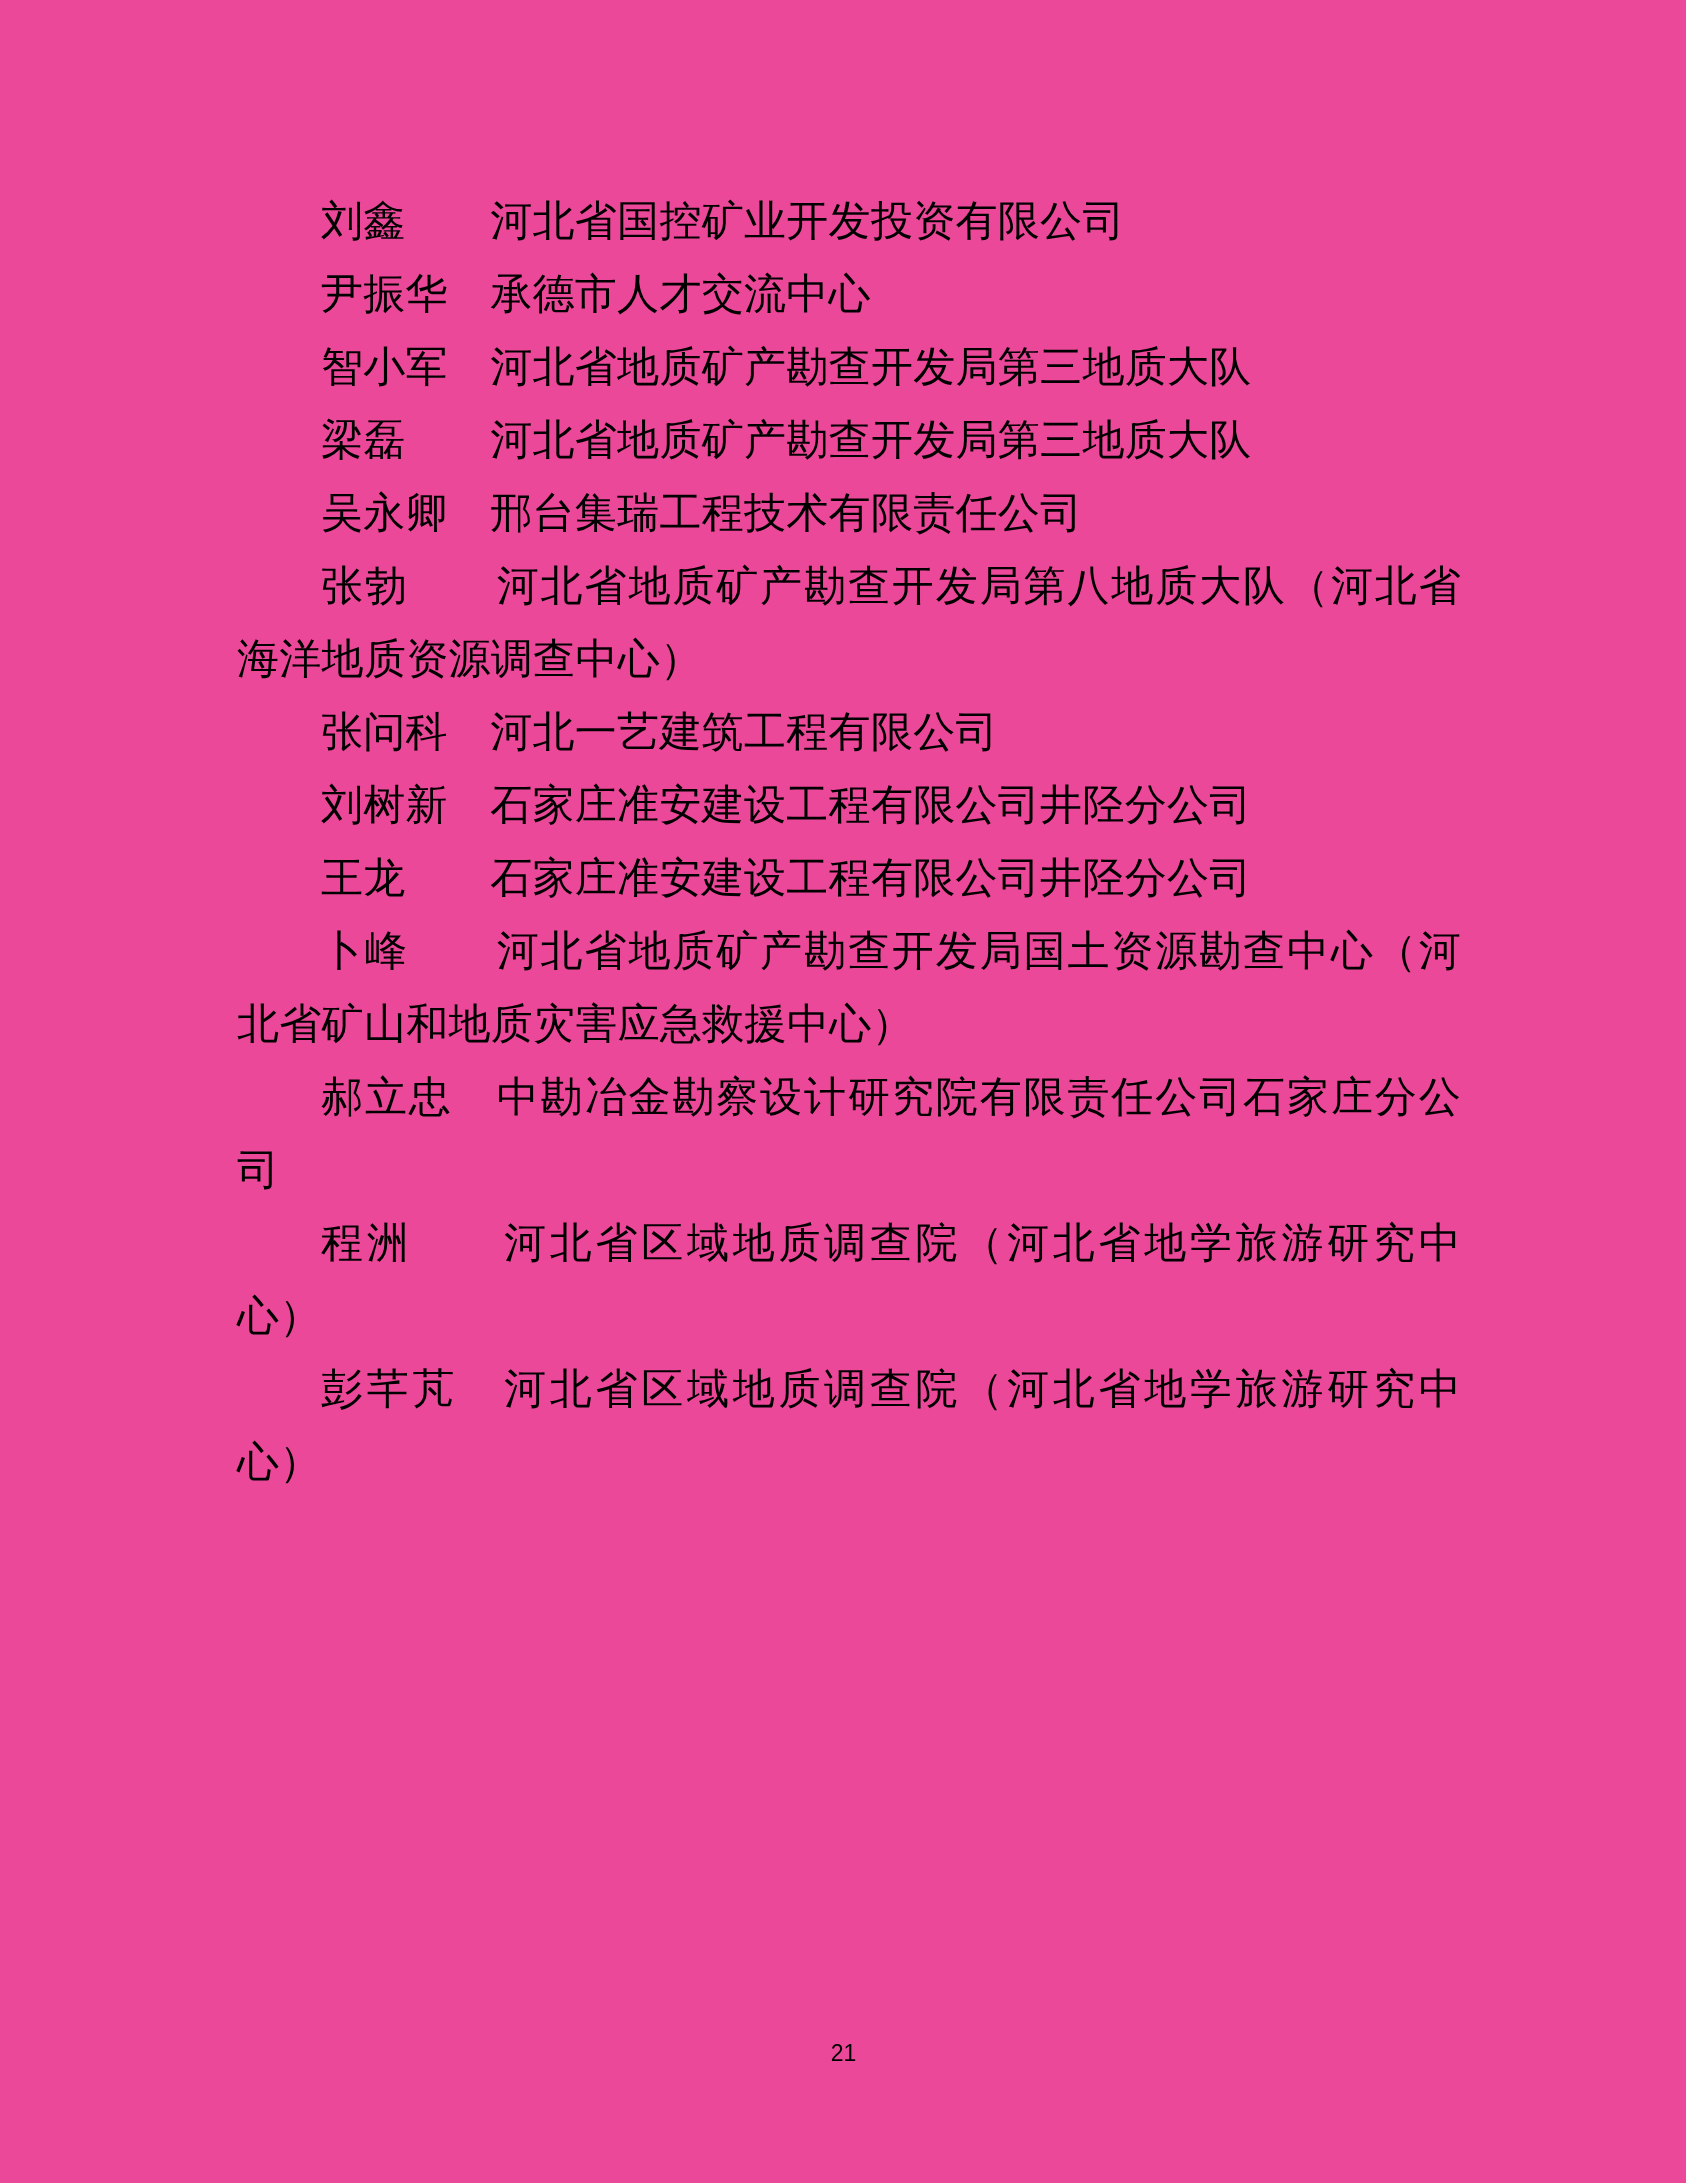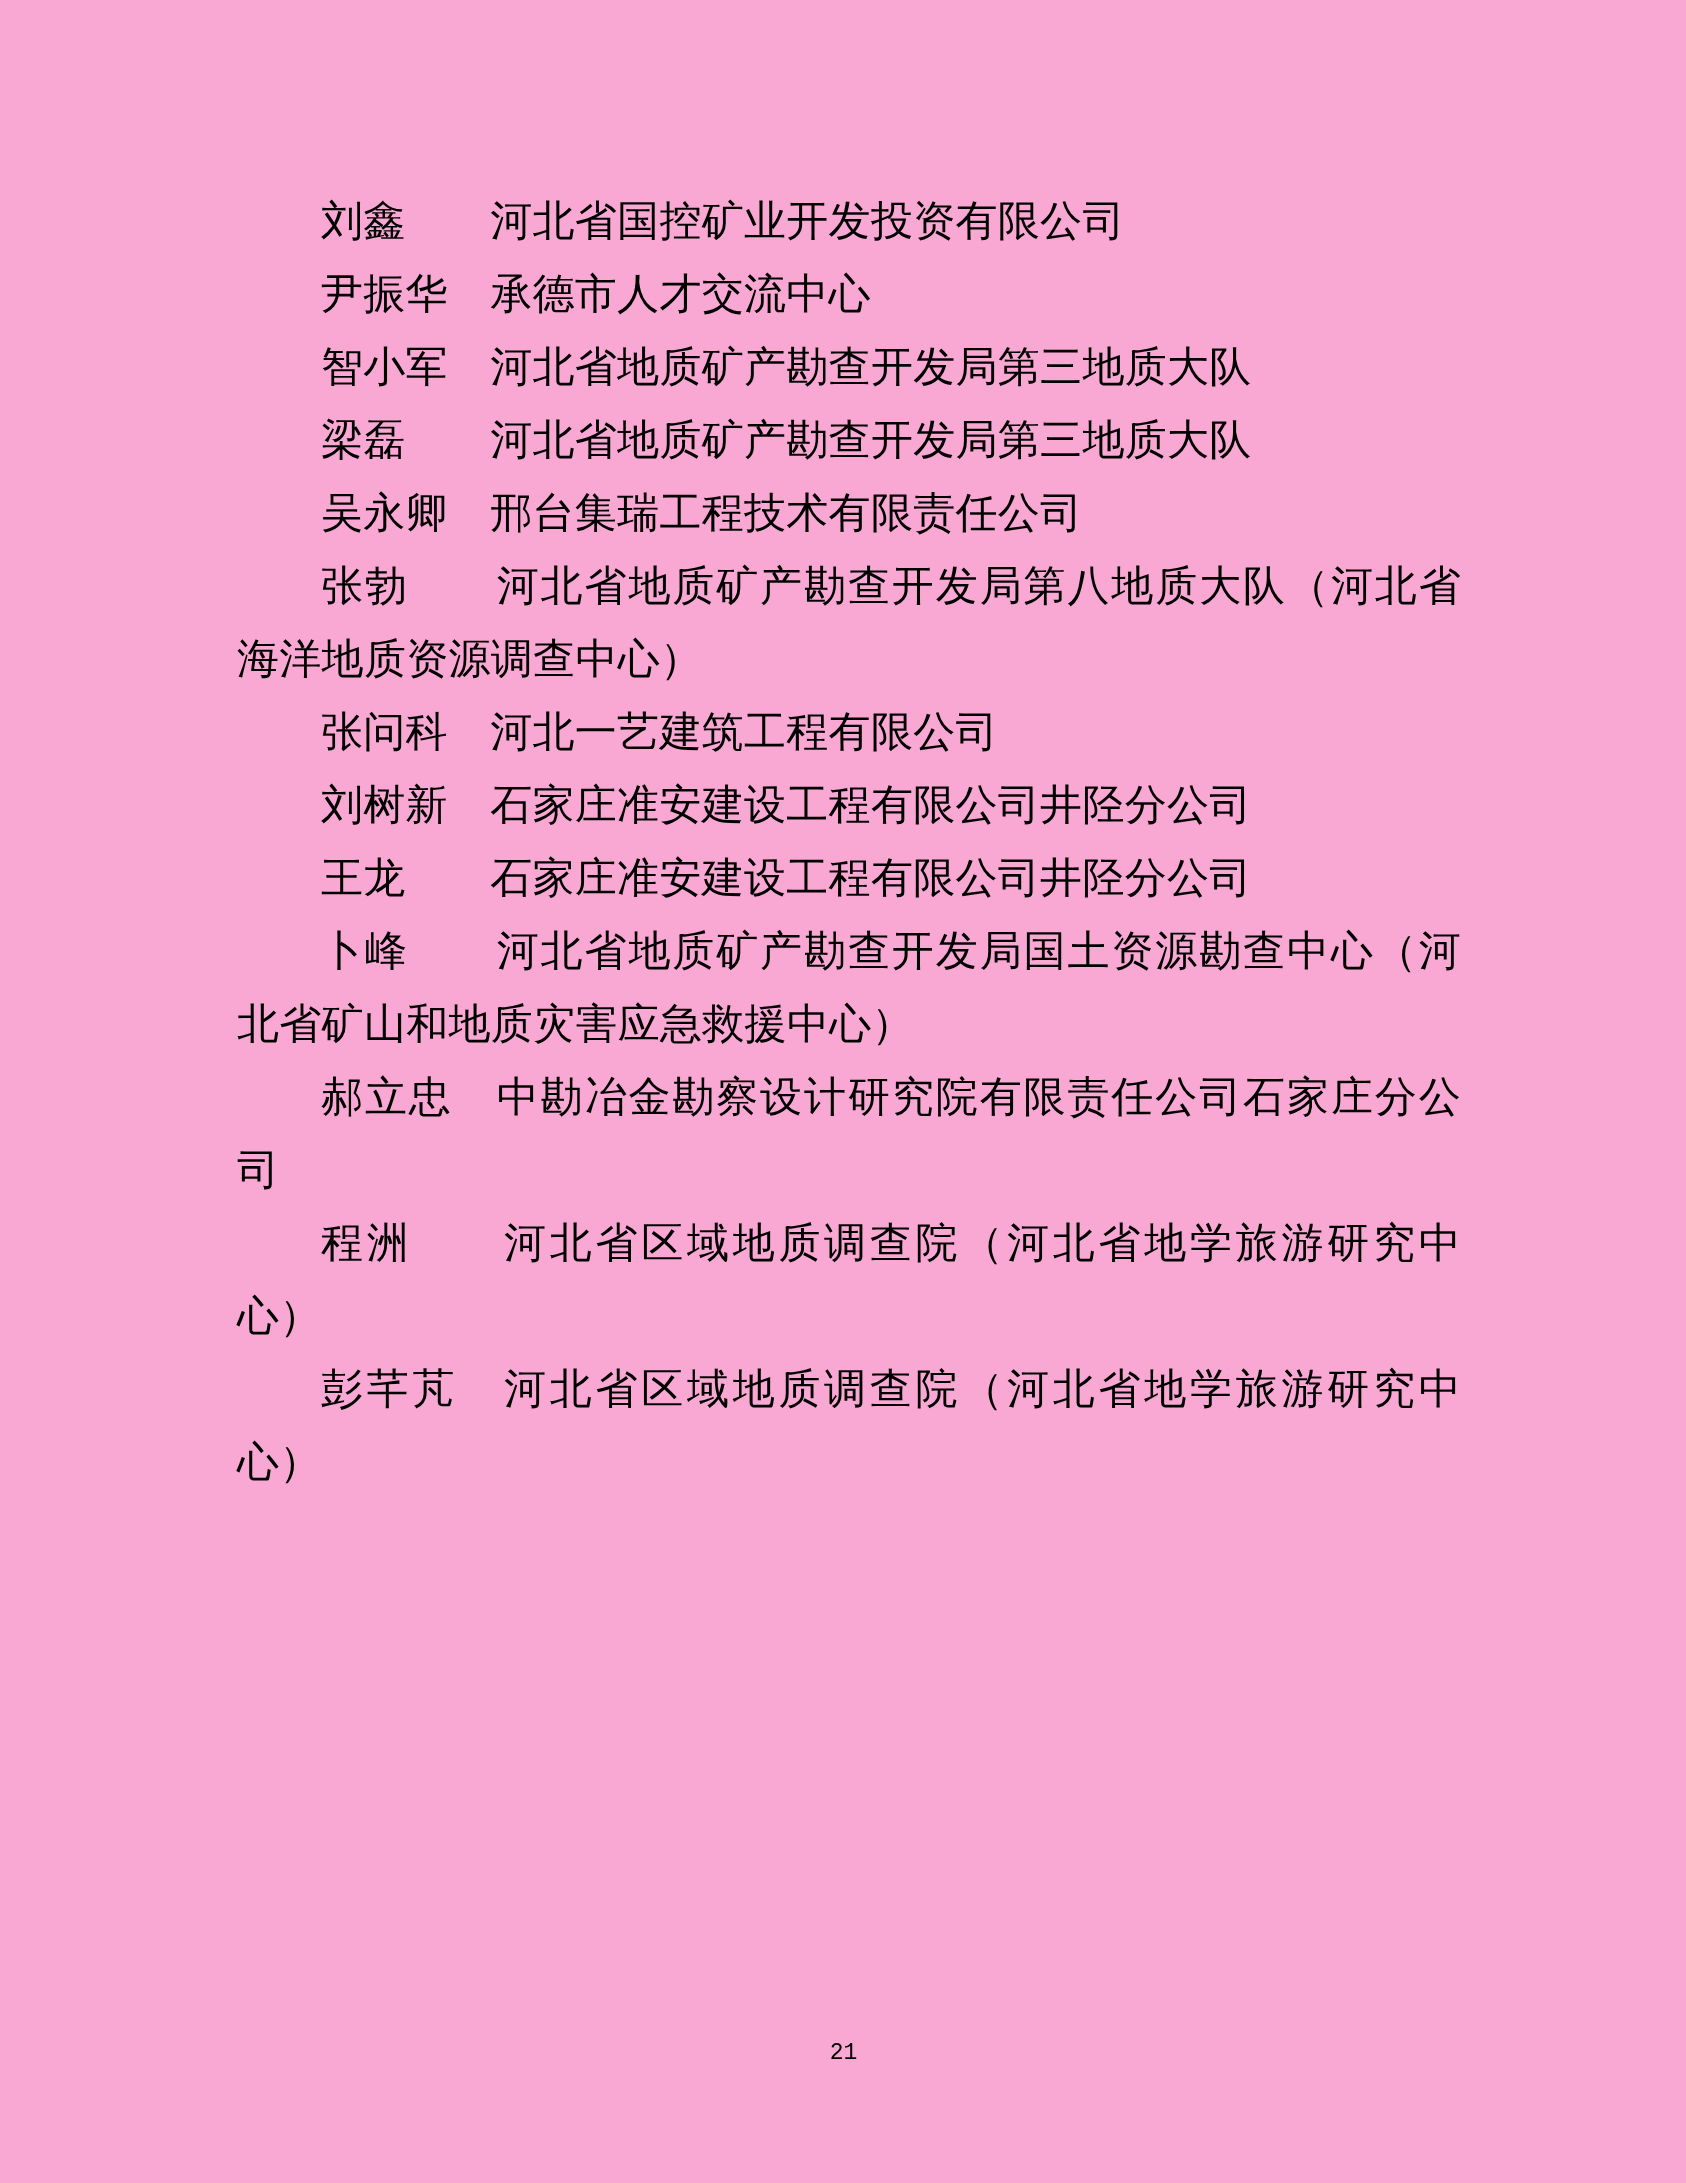--- a/index.html
+++ b/index.html
@@ -8,21 +8,21 @@
     background: #ffffff;
   }
   body {
     font-family: "DejaVu Serif", "Liberation Serif", serif;
     color: #000000;
   }
   .page {
     position: relative;
     width: 1687px;
     height: 2183px;
-    background: #f9a8d4;
+    background: #ec4899;
     box-sizing: border-box;
     overflow: hidden;
   }
   .content {
     position: absolute;
     left: 237px;
     top: 184px;
     width: 1224px;
   }
   .entry {
@@ -34,21 +34,21 @@
     white-space: pre-wrap;
     word-break: break-all;
   }
   .page-number {
     position: absolute;
     left: 0;
     right: 0;
     top: 2040px;
     text-align: center;
     font-size: 23px;
-    font-family: Liberation Mono, monospace;
+    font-family: Liberation Sans, sans-serif;
   }
 </style>
 </head>
 <body>
 
 <div class="page">
   <div class="content">
 
     <div class="entry"><span>刘鑫</span><span>　　</span><span>河北省国控矿业开发投资有限公司</span></div>
 

